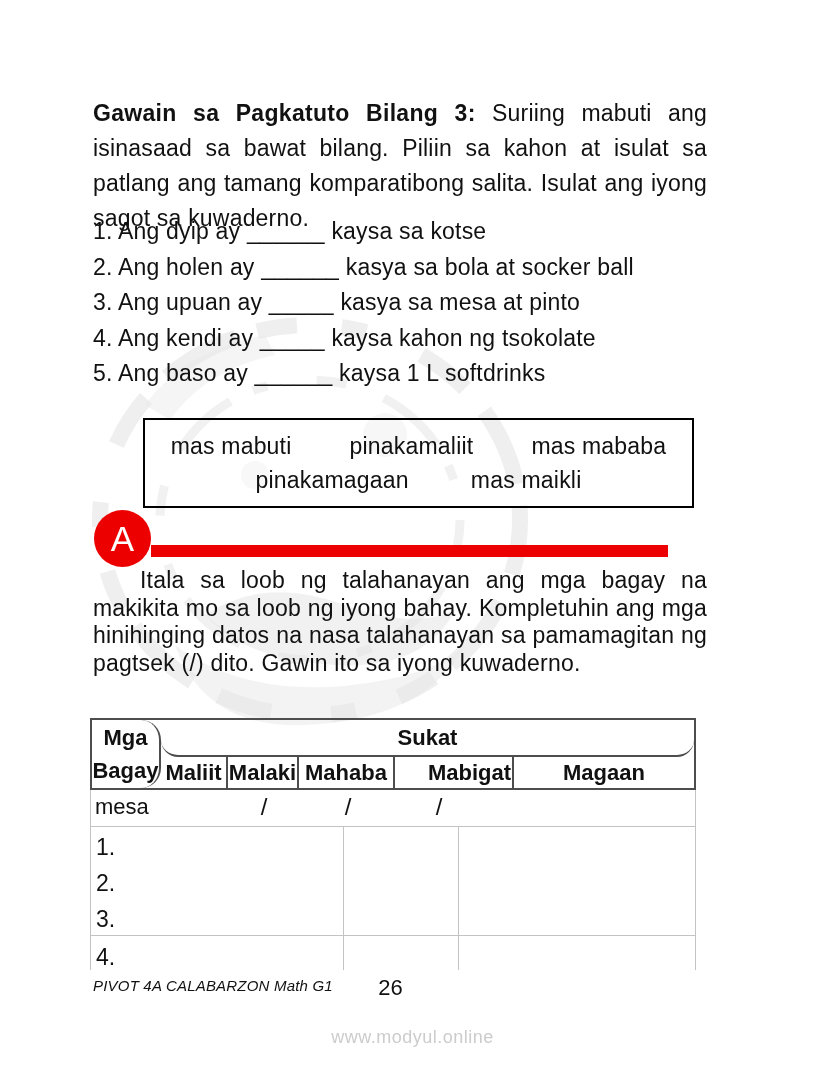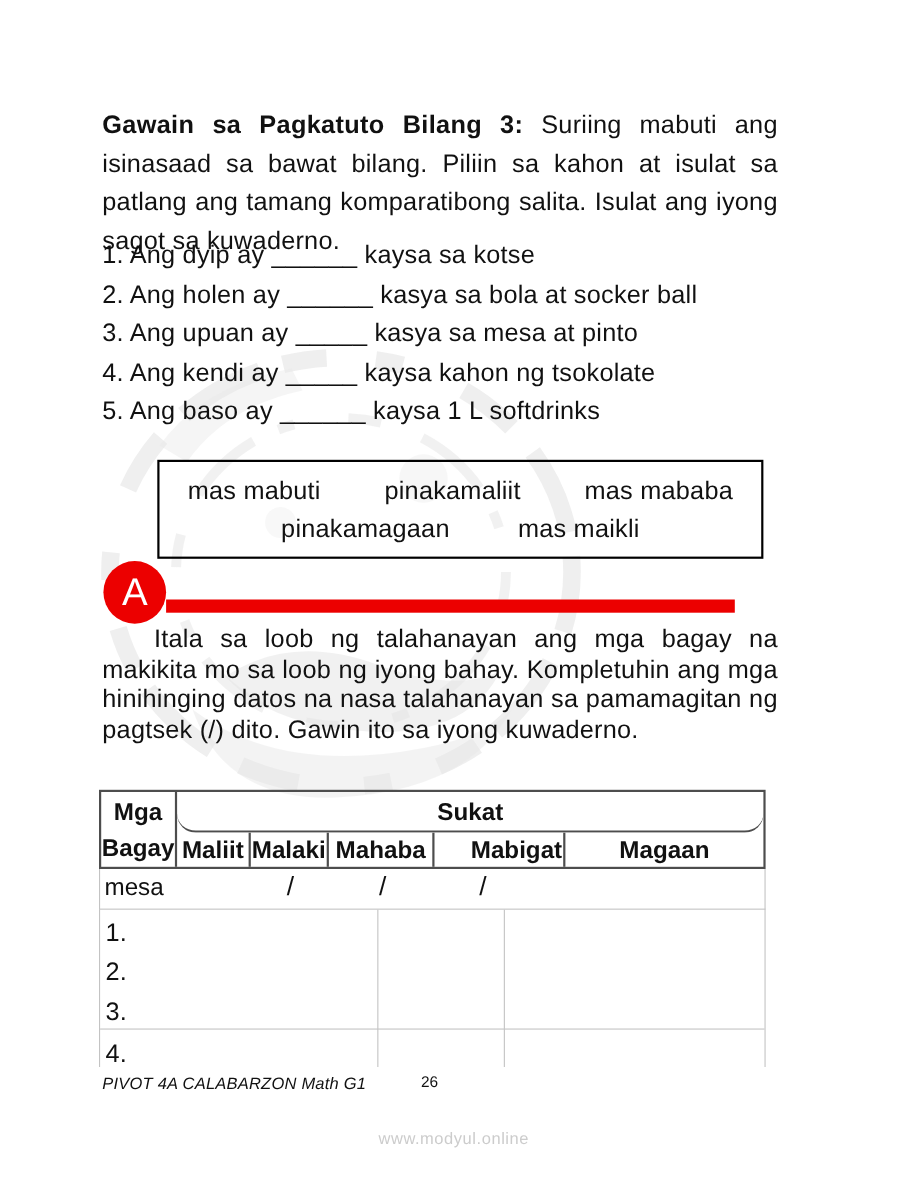--- a/index.html
+++ b/index.html
@@ -42,21 +42,21 @@
   .para2{
     top:567px;font-size:23px;line-height:27.6px;text-align:justify;
     text-indent:47px;letter-spacing:.2px;
   }
   
   .tbl{position:absolute;left:90px;top:718px;width:606px;}
   .tbl-head{display:flex;border:2px solid var(--dark-border);height:72px;}
   .corner{
     width:69px;border-right:2px solid var(--dark-border);
     display:flex;flex-direction:column;align-items:center;justify-content:center;
-    font-weight:bold;font-size:22px;line-height:33px;
+    font-weight:bold;font-size:22px;line-height:33px;border-radius:20px;
   }
   .head-right{flex:1;display:flex;flex-direction:column;}
   .sukat{
     height:37px;border-bottom:2px solid var(--dark-border);
     display:flex;align-items:center;justify-content:center;
     font-weight:bold;font-size:22px;border-radius:17px;
   }
   .cols{flex:1;display:flex;}
   .colcell{
     border-right:2px solid var(--dark-border);
@@ -80,24 +80,24 @@
     border-right:1px solid var(--light-border);
   }
   .vline{position:absolute;top:0;width:1px;height:100%;background:var(--light-border);}
   .vl1{left:252px;}.vl2{left:367px;}
   .hline{position:absolute;left:0;width:100%;height:1px;background:var(--light-border);top:108px;}
   .rownum{position:absolute;left:5px;font-size:23px;line-height:28px;}
   .rn0{top:6px;}.rn1{top:42px;}.rn2{top:78px;}.rn3{top:116px;}
   .footer-left{
     position:absolute;left:93px;top:977px;font-size:15px;font-style:italic;letter-spacing:.2px;
   }
-  .pagenum{position:absolute;left:0;top:975px;width:781px;text-align:center;font-size:14px;}
+  .pagenum{position:absolute;left:0;top:975px;width:781px;text-align:center;font-size:22px;}
   .site-mark{
     position:absolute;left:0;top:1027px;width:825px;text-align:center;
-    font-size:15px;color:var(--watermark-gray);letter-spacing:.5px;
+    font-size:18px;color:var(--watermark-gray);letter-spacing:.5px;
   }
 </style>
 </head>
 <body>
 
 <div class="page">
 
   <svg class="stamp" viewBox="0 0 530 420" xmlns="http://www.w3.org/2000/svg">
     <ellipse cx="255" cy="205" rx="210" ry="195" fill="none" stroke="#bdbdbd" stroke-width="16" stroke-dasharray="55 30 80 22 40 45 25 60" opacity="0.55"></ellipse>
     <ellipse cx="255" cy="205" rx="150" ry="140" fill="none" stroke="#c4c4c4" stroke-width="9" stroke-dasharray="30 40 70 25 15 50" opacity="0.5"></ellipse>

